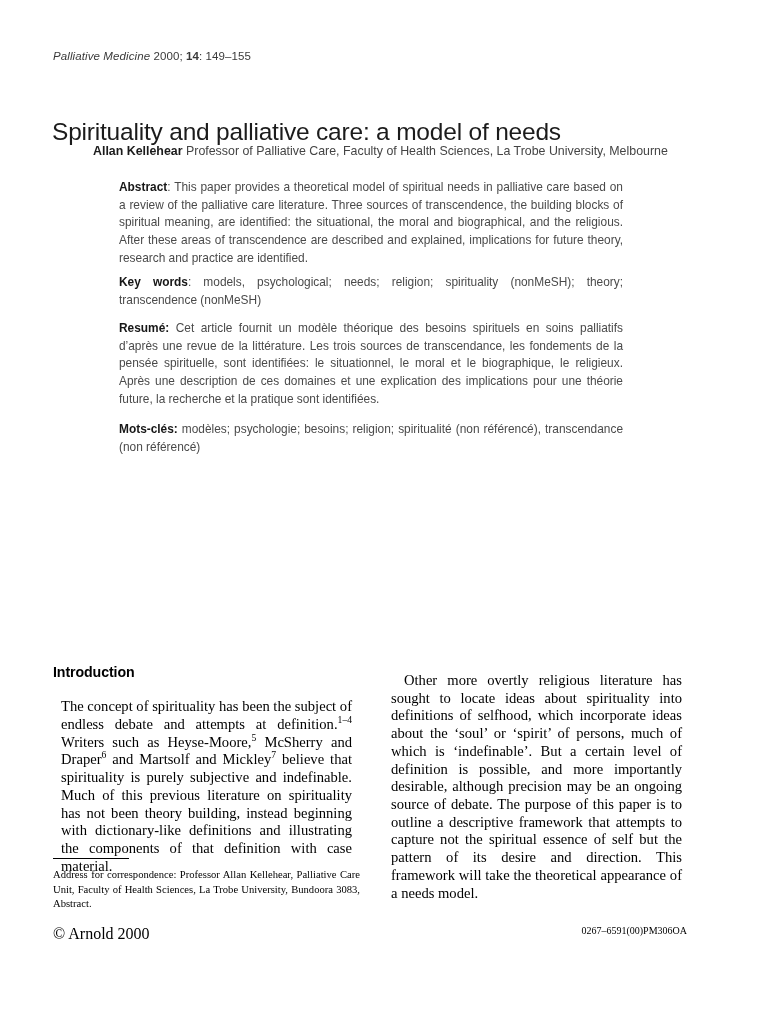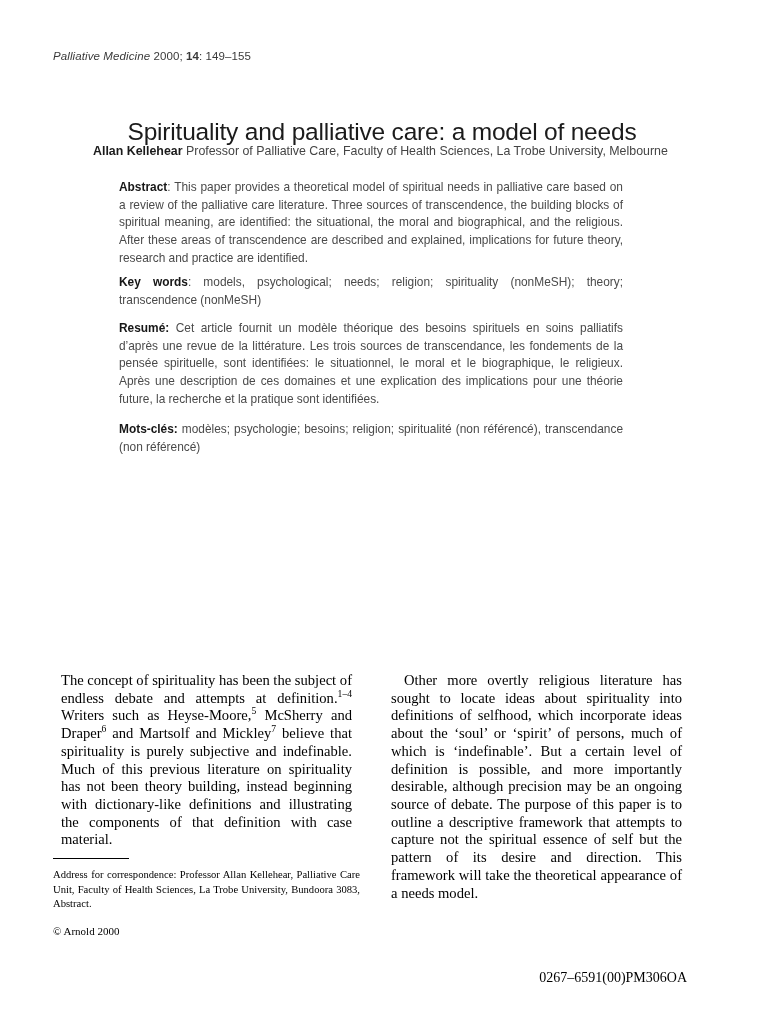--- a/index.html
+++ b/index.html
@@ -46,21 +46,20 @@
     position: absolute;
     left: 52px;
     top: 102px;
     width: 660px;
     font-family: "Liberation Sans", sans-serif;
     font-size: 24.5px;
     font-weight: normal;
     color: #1b1b1b;
     letter-spacing: -0.2px;
     line-height: 1.12;
-    text-align: center;
   }
   .byline {
     position: absolute;
     left: 53px;
     top: 143px;
     width: 660px;
     font-family: "Liberation Sans", sans-serif;
     font-size: 12.4px;
     color: #444444;
     line-height: 1.3;
@@ -152,30 +151,30 @@
     color: #000;
     text-align: justify;
   }
 
   
   .footer-left {
     position: absolute;
     left: 53px;
     top: 925px;
     font-family: "Liberation Serif", serif;
-    font-size: 11px;
+    font-size: 16px;
     color: #000;
     white-space: nowrap;
   }
   .footer-right {
     position: absolute;
     right: 81px;
-    top: 970px;
-    font-family: "Liberation Serif", serif;
-    font-size: 14px;
+    top: 925px;
+    font-family: "Liberation Serif", serif;
+    font-size: 10px;
     color: #000;
     white-space: nowrap;
   }
 </style>
 </head>
 <body>
 
 <div class="page">
 
   <div class="journal-head">
@@ -201,20 +200,21 @@
 
   <div class="abs-block" id="resume-block">
     <b>Resumé</b><b>: </b><span>Cet article fournit un modèle théorique des besoins spirituels en soins palliatifs d’après une revue de la littérature. Les trois sources de transcendance, les fondements de la pensée spirituelle, sont identifiées: le situationnel, le moral et le biographique, le religieux. Après une description de ces domaines et une explication des implications pour une théorie future, la recherche et la pratique sont identifiées.</span>
   </div>
 
   <div class="abs-block" id="motscles-block">
     <b>Mots-clés</b><b>: </b><span>modèles; psychologie; besoins; religion; spiritualité (non référencé), transcendance (non référencé)</span>
   </div>
 
   <div class="col col-left">
+    <div class="section-heading">Introduction</div>
     <p class="body-para"><span>The concept of spirituality has been the subject of endless debate and attempts at definition.</span><sup>1–4</sup><span> Writers such as Heyse-Moore,</span><sup>5</sup><span> McSherry and Draper</span><sup>6</sup><span> and Martsolf and Mickley</span><sup>7</sup><span> believe that spirituality is purely subjective and indefinable. Much of this previous literature on spirituality has not been theory building, instead beginning with dictionary-like definitions and illustrating the components of that definition with case material.</span></p>
   </div>
 
   <div class="col col-right">
     <p class="body-para indent">Other more overtly religious literature has sought to locate ideas about spirituality into definitions of selfhood, which incorporate ideas about the ‘soul’ or ‘spirit’ of persons, much of which is ‘indefinable’. But a certain level of definition is possible, and more importantly desirable, although precision may be an ongoing source of debate. The purpose of this paper is to outline a descriptive framework that attempts to capture not the spiritual essence of self but the pattern of its desire and direction. This framework will take the theoretical appearance of a needs model.</p>
   </div>
 
   <div class="footnote">
     <div class="footnote-rule"></div>
     <div class="footnote-text">Address for correspondence: Professor Allan Kellehear, Palliative Care Unit, Faculty of Health Sciences, La Trobe University, Bundoora 3083, Abstract.</div>

